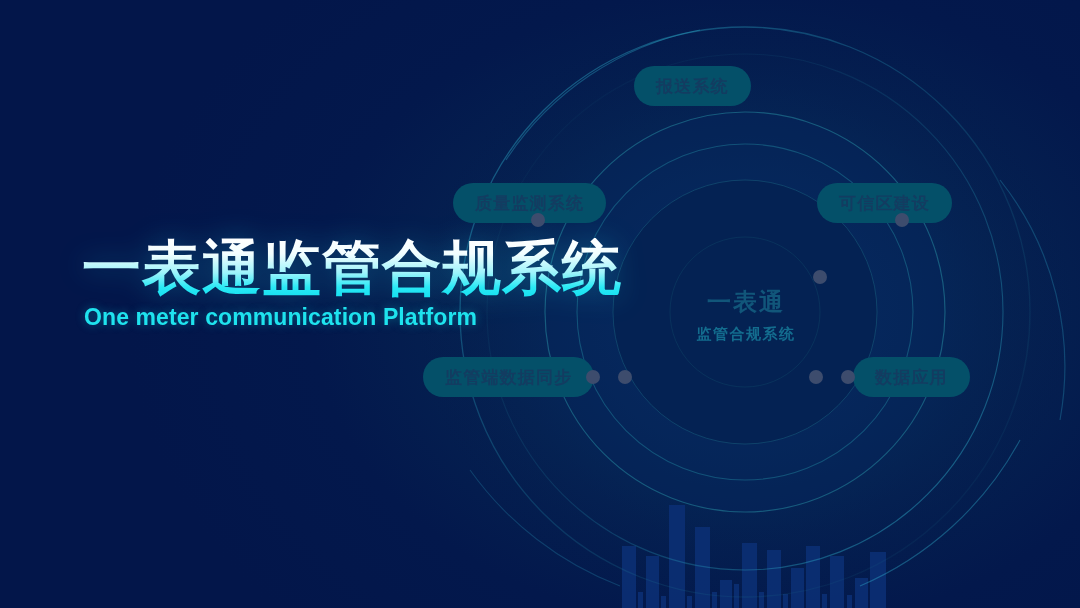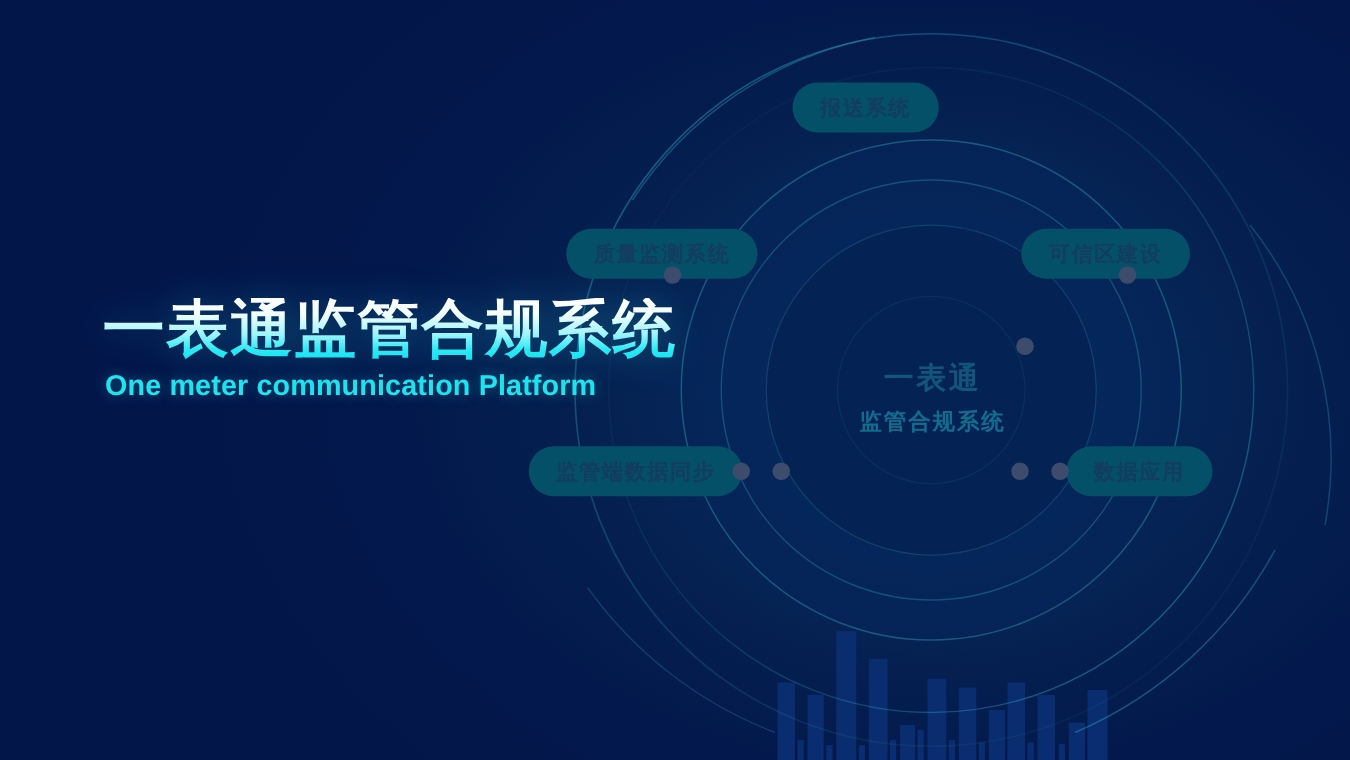--- a/index.html
+++ b/index.html
@@ -24,21 +24,21 @@
   #rings-layer{z-index:2;}
   #bars-layer{z-index:1;}
   #glow-layer{z-index:0;}
 
   
   #headline{
     position:absolute;left:82px;top:238px;z-index:6;
   }
   #main-title{
     margin:0;
-    font-size:50px;
+    font-size:59px;
     line-height:1.02;
     font-weight:bold;
     letter-spacing:1px;
     background:linear-gradient(180deg,#ffffff 0%,#f2feff 26%,#9df4fb 58%,#2ae9f5 82%,#14dff0 100%);
     -webkit-background-clip:text;
     background-clip:text;
     color:transparent;
     -webkit-text-fill-color:transparent;
     white-space:nowrap;
     filter:drop-shadow(0 0 14px rgba(32,220,245,.30));
@@ -64,21 +64,21 @@
   #hub-title{
     margin:0;
     font-size:24px;
     font-weight:bold;
     letter-spacing:2px;
     color:#11567a;
     white-space:nowrap;
   }
   #hub-sub{
     margin:7px 0 0 0;
-    font-size:18px;
+    font-size:15px;
     font-weight:bold;
     letter-spacing:1.5px;
     color:#136c8e;
     white-space:nowrap;
   }
 
   
   .node-pill{
     position:absolute;z-index:7;
     display:flex;align-items:center;justify-content:center;

